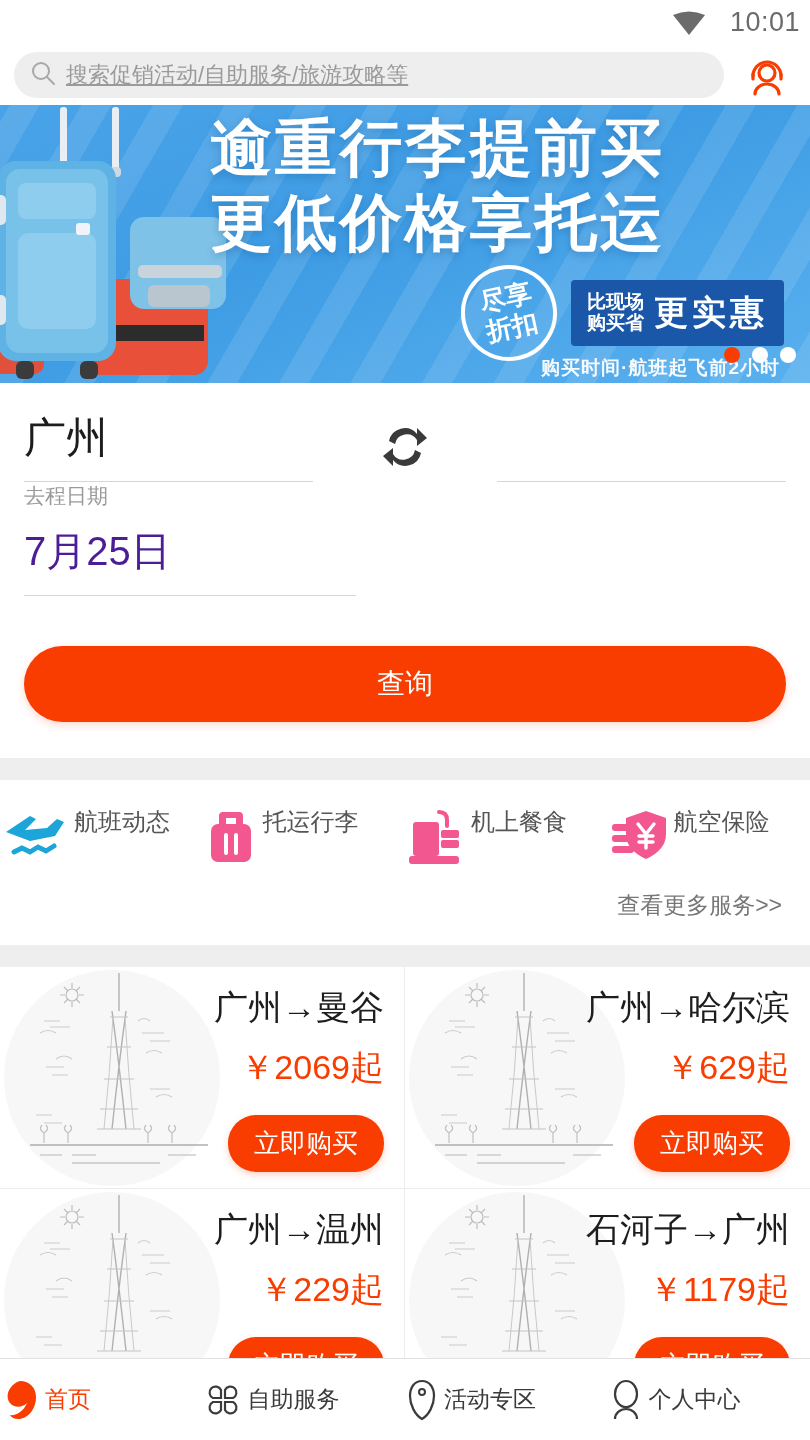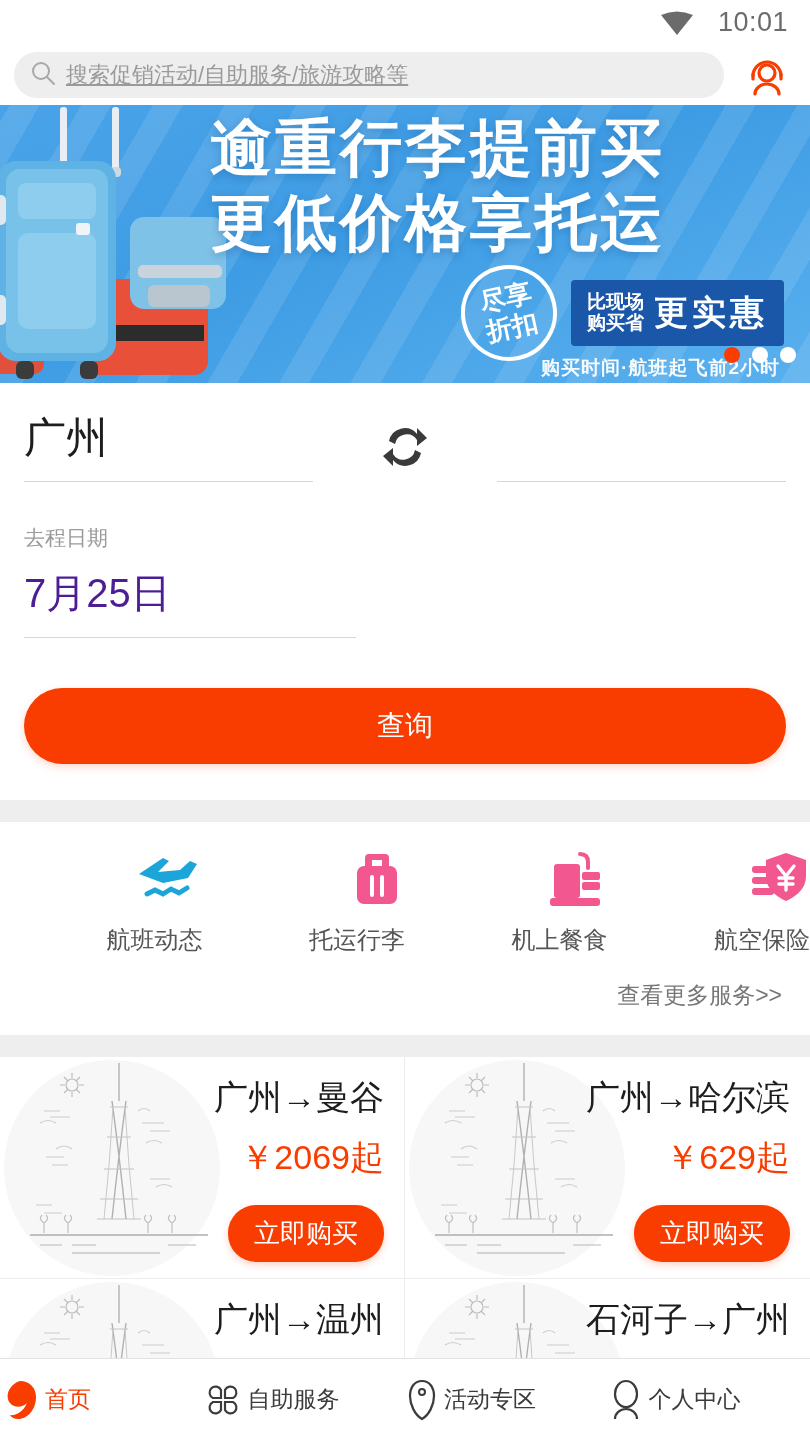--- a/index.html
+++ b/index.html
@@ -8,21 +8,21 @@
     font-family:"Liberation Sans","DejaVu Sans",sans-serif;
     background:#ffffff;
     overflow:hidden;
     position:relative;
   }
 
   
   .statusbar{
     height:45px; width:100%;
     display:flex; align-items:center; justify-content:flex-end;
-    padding-right:22px; gap:24px; background:#fff;
+    padding-right:10px; gap:24px; background:#fff;
   }
   .wifi-icon{ width:34px; height:26px; display:block; }
   .status-time{ font-size:27px; color:#6b6b6b; letter-spacing:0.5px; }
 
   
   .searchbar{
     height:60px; width:100%;
     display:flex; align-items:center; gap:14px;
     padding:0 14px 0 14px; background:#fff;
   }
@@ -81,40 +81,40 @@
   .searchform{ padding:24px 24px 0 24px; background:#fff; }
   .city-row{ display:flex; align-items:flex-start; }
   .city-field{ width:296px; }
   .city-value{ font-size:42px; color:#1d1d1d; height:62px; line-height:62px; }
   .city-value.empty{ color:transparent; }
   .city-underline{ height:1px; background:#d6d6d6; margin-top:12px; }
   .swap-wrap{
     width:188px; display:flex; align-items:center; justify-content:center;
     padding-top:14px;
   }
-  .date-block{ margin-top:42px; width:332px; }
+  .date-block{ width:332px; }
   .date-label{ font-size:21px; color:#9a9a9a; }
   .date-value{ font-size:40px; color:#4c1d95; margin-top:14px; }
   .date-underline{ height:1px; background:#d6d6d6; margin-top:16px; }
   .query-btn{
     margin:50px 0 0 0; height:76px; width:100%;
     background:#f93d00; border:none; border-radius:38px;
     color:#fff; font-size:28px; cursor:pointer;
     font-family:inherit;
     box-shadow:0 3px 8px rgba(249,61,0,.20);
   }
   .form-gap{ height:36px; background:#fff; }
 
   .divider-band{ height:22px; background:#eeeeee; width:100%; }
 
   
   .services{ background:#fff; padding:26px 0 4px 0; }
   .service-row{ display:flex; }
   .service-item{
-    flex:1; display:flex; flex-direction:column; align-items:flex-end; gap:16px;
+    flex:1; display:flex; flex-direction:row; align-items:flex-start; gap:4px;
   }
   .service-glyph{ height:60px; display:flex; align-items:flex-end; justify-content:center; }
   .service-label{ font-size:24px; color:#555555; }
   .more-services{
     text-align:right; padding:24px 28px 20px 0;
     font-size:23px; color:#777777; cursor:pointer;
   }
 
   
   .cards{ background:#fff; }

